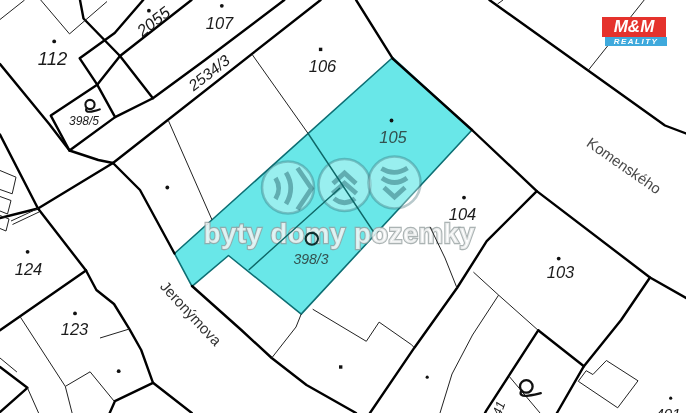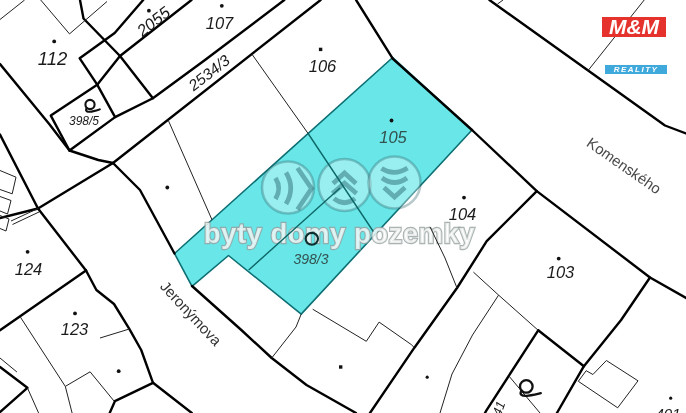--- a/index.html
+++ b/index.html
@@ -187,18 +187,18 @@
 <text x="187" y="317" font-size="15" fill="#333" text-anchor="middle" transform="rotate(47 187 317)" letter-spacing="0">Jeronýmova</text>
 
 <text x="621" y="170" font-size="14.8" fill="#4a4a4a" text-anchor="middle" transform="rotate(35 621 170)" letter-spacing="0">Komenského</text>
 
 </svg>
 
 <div style="position:absolute;left:602px;top:16.5px;width:69px;height:30px;">
   <div style="position:absolute;left:0;top:0;width:69px;height:20.5px;background:#e5322c;"></div>
   <div style="position:absolute;left:64px;top:0;width:5px;height:20.5px;background:#fff;"></div>
   <div style="position:absolute;left:0;top:0;width:64px;height:20.5px;color:#fff;font-weight:bold;
-              font-style:italic;font-size:21px;line-height:20.5px;text-align:center;">M&amp;M</div>
+              font-style:italic;font-size:17px;line-height:20.5px;text-align:center;">M&amp;M</div>
   <div style="position:absolute;left:3px;top:20.5px;width:62px;height:9px;background:#3fa9dc;
               color:#fff;font-weight:bold;font-style:italic;font-size:8px;line-height:9px;
-              text-align:center;letter-spacing:1.5px;margin-top:28px;">REALITY</div>
+              text-align:center;letter-spacing:1.5px;">REALITY</div>
 </div>
 </div>
 
 </body></html>

